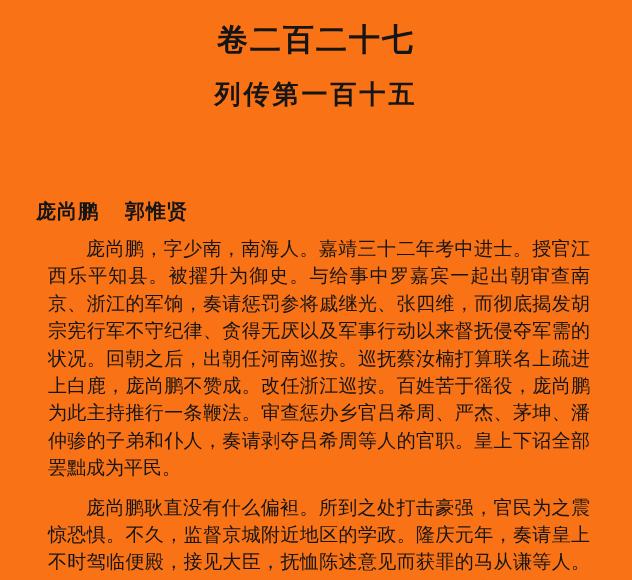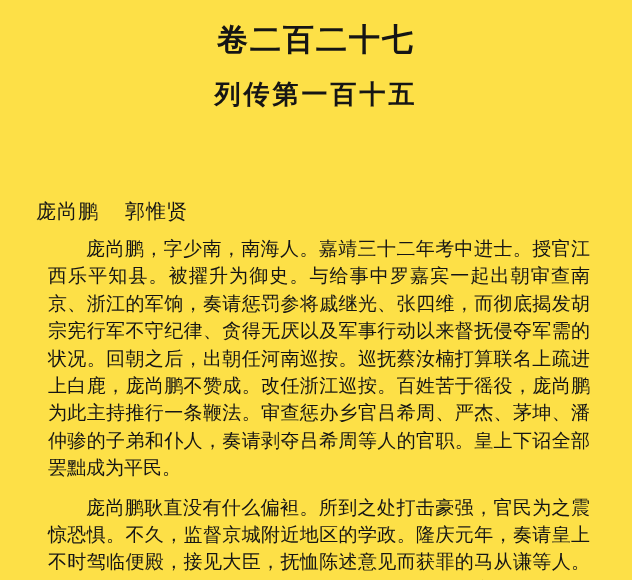--- a/index.html
+++ b/index.html
@@ -4,21 +4,21 @@
 <style>
   html, body {
     margin: 0;
     padding: 0;
     background: #ffffff;
   }
   .page {
     position: relative;
     width: 632px;
     height: 580px;
-    background: #fde047;
+    background: #f97316;
     color: #151515;
     font-family: "Liberation Serif", serif;
     overflow: hidden;
     box-sizing: border-box;
   }
   .volume-title {
     margin: 0;
     padding-top: 21px;
     text-align: center;
     font-size: 31px;
@@ -31,21 +31,21 @@
     text-align: center;
     font-size: 26px;
     line-height: 30px;
     font-weight: bold;
     letter-spacing: 3px;
   }
   .bio-heading {
     margin: 89px 0 0 36px;
     font-size: 20px;
     line-height: 24px;
-    font-weight: normal;
+    font-weight: bold;
     letter-spacing: 1px;
   }
   .bio-heading .name-first {
     margin-right: 20px;
   }
   .body-text {
     margin: 9px 30px 0 36px;
     font-size: 19px;
     line-height: 27.4px;
     text-align: justify;

